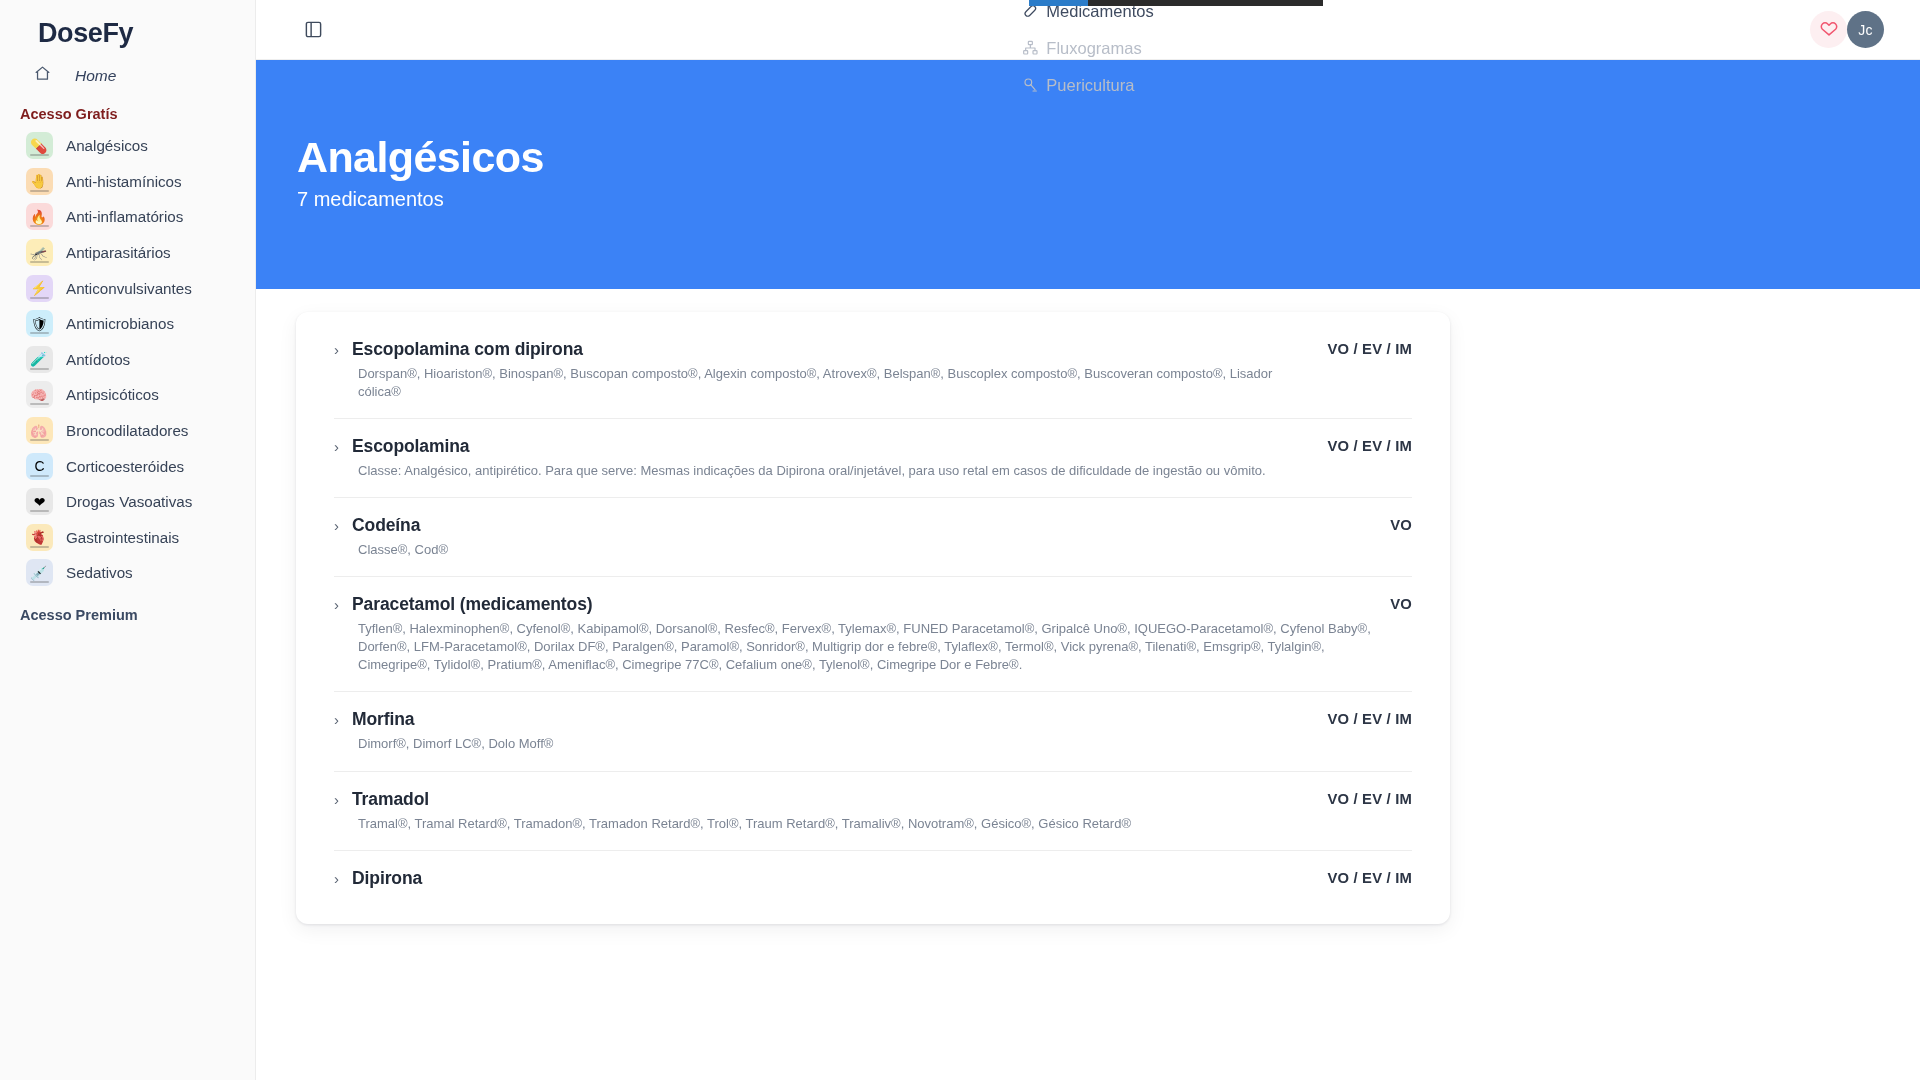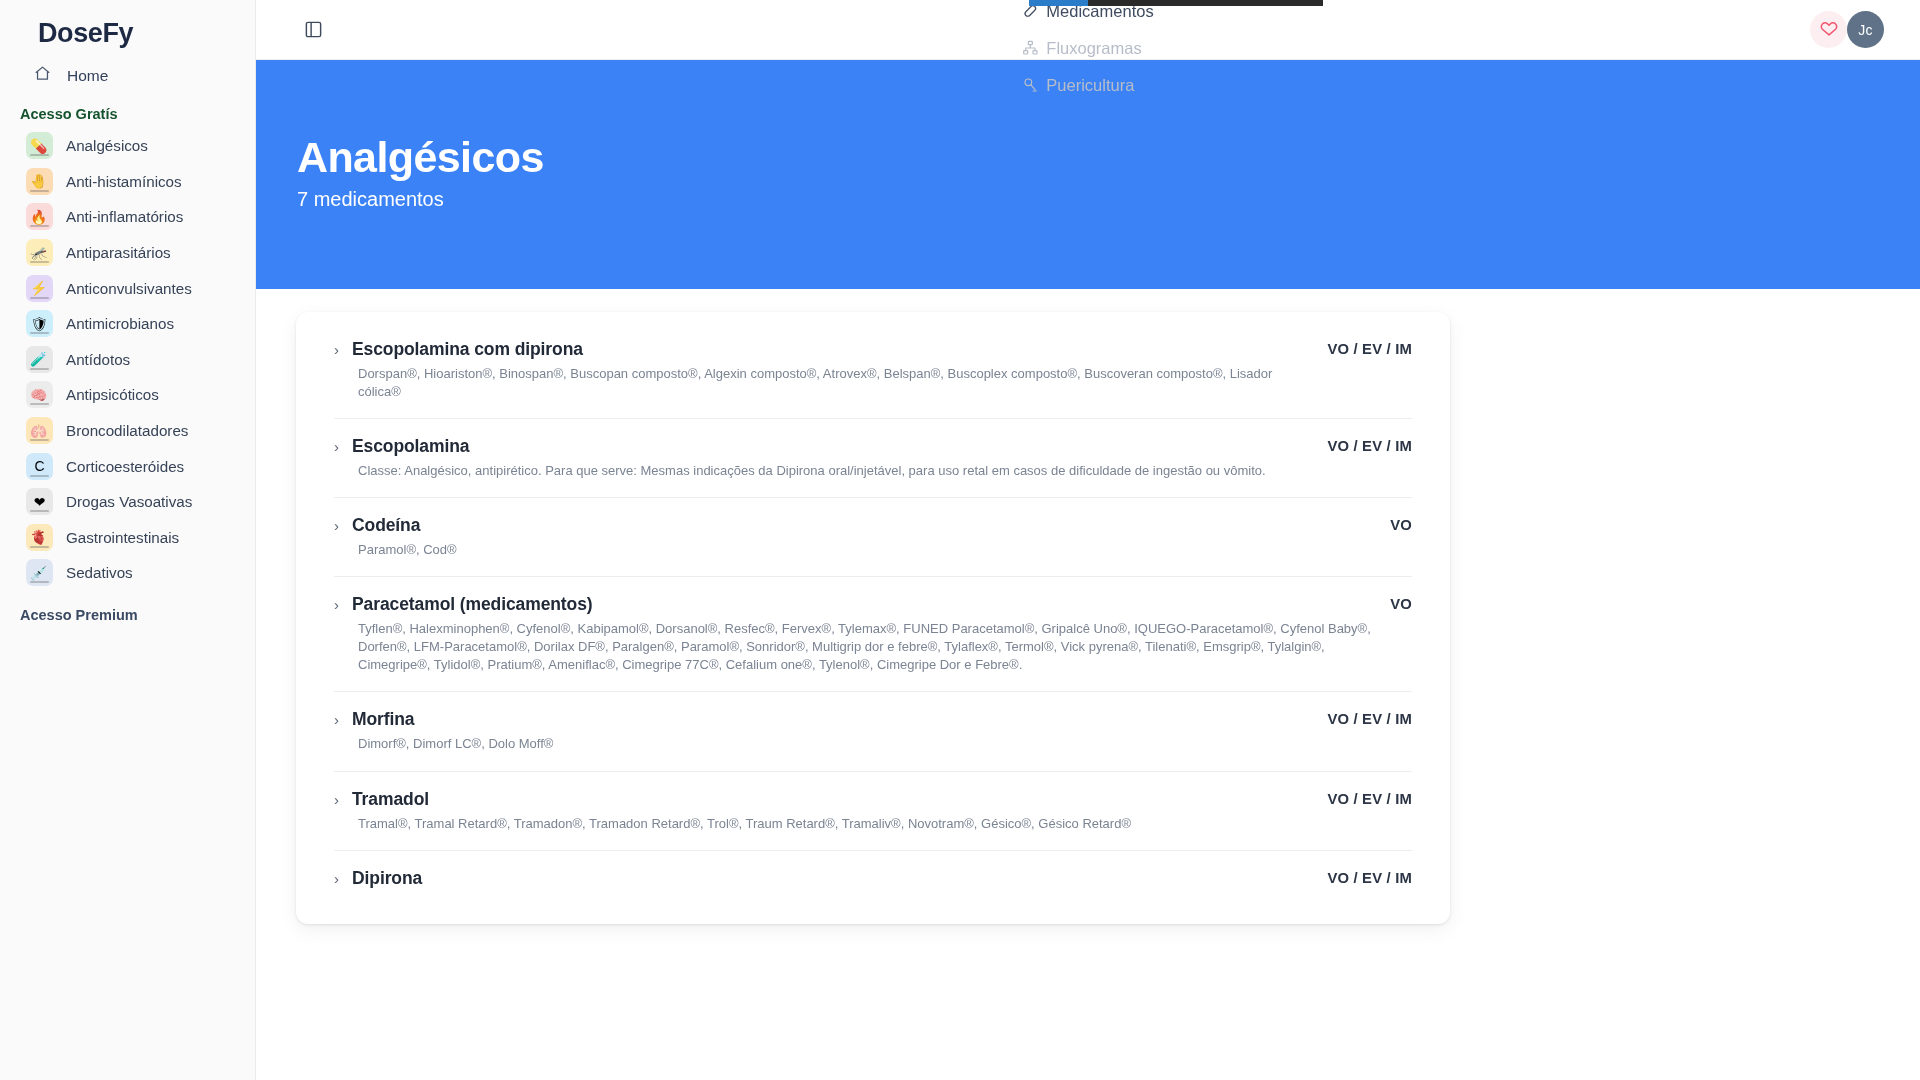--- a/index.html
+++ b/index.html
@@ -40,33 +40,34 @@
   }
   .brand {
     font-size: 27px;
     font-weight: bold;
     color: #1e2a44;
     letter-spacing: -0.4px;
     padding: 18px 0 10px 30px;
   }
   .nav-home {
     display: flex; align-items: center;
-    gap: 16px;
+    gap: 24px;
     padding: 6px 0 6px 16px;
     margin: 0 10px;
     border-radius: 8px;
     cursor: pointer;
+    font-style: italic;
   }
   .nav-home .label {
     font-size: 15.5px; color: #33415c;
   }
   .section-title {
     font-size: 14.5px;
     font-weight: bold;
-    color: #14532d;
+    color: #7f1d1d;
     padding: 14px 0 6px 12px;
   }
   .cat-list { display: flex; flex-direction: column; }
   .cat {
     display: flex; align-items: center;
     gap: 13px;
     height: 35.6px;
     padding-left: 18px;
     cursor: pointer;
   }
@@ -436,21 +437,21 @@
             <div class="med-brands">Classe: Analgésico, antipirético. Para que serve: Mesmas indicações da Dipirona oral/injetável, para uso retal em casos de dificuldade de ingestão ou vômito.</div>
           </div>
           <div class="med-routes">VO / EV / IM</div>
         </div>
         <div class="med-row">
           <div class="med-left">
             <div class="med-title-line">
               <span class="chev">›</span>
               <span class="med-name">Codeína</span>
             </div>
-            <div class="med-brands">Paramol®, Cod®</div>
+            <div class="med-brands">Classe®, Cod®</div>
           </div>
           <div class="med-routes">VO</div>
         </div>
         <div class="med-row">
           <div class="med-left">
             <div class="med-title-line">
               <span class="chev">›</span>
               <span class="med-name">Paracetamol (medicamentos)</span>
             </div>
             <div class="med-brands">Tyflen®, Halexminophen®, Cyfenol®, Kabipamol®, Dorsanol®, Resfec®, Fervex®, Tylemax®, FUNED Paracetamol®, Gripalcê Uno®, IQUEGO-Paracetamol®, Cyfenol Baby®, Dorfen®, LFM-Paracetamol®, Dorilax DF®, Paralgen®, Paramol®, Sonridor®, Multigrip dor e febre®, Tylaflex®, Termol®, Vick pyrena®, Tilenati®, Emsgrip®, Tylalgin®, Cimegripe®, Tylidol®, Pratium®, Ameniflac®, Cimegripe 77C®, Cefalium one®, Tylenol®, Cimegripe Dor e Febre®.</div>

